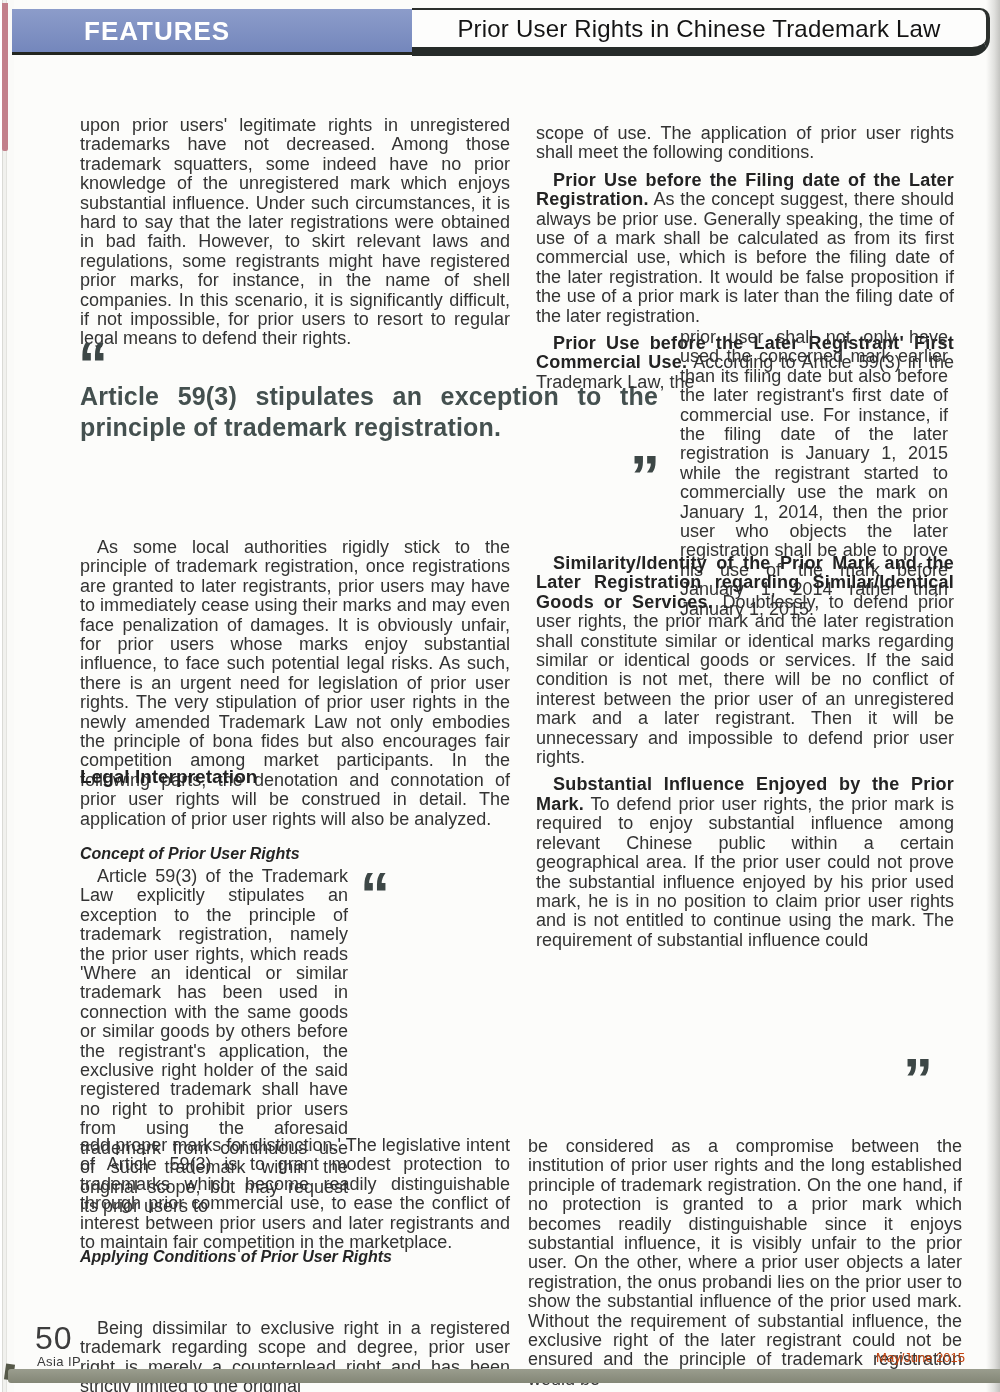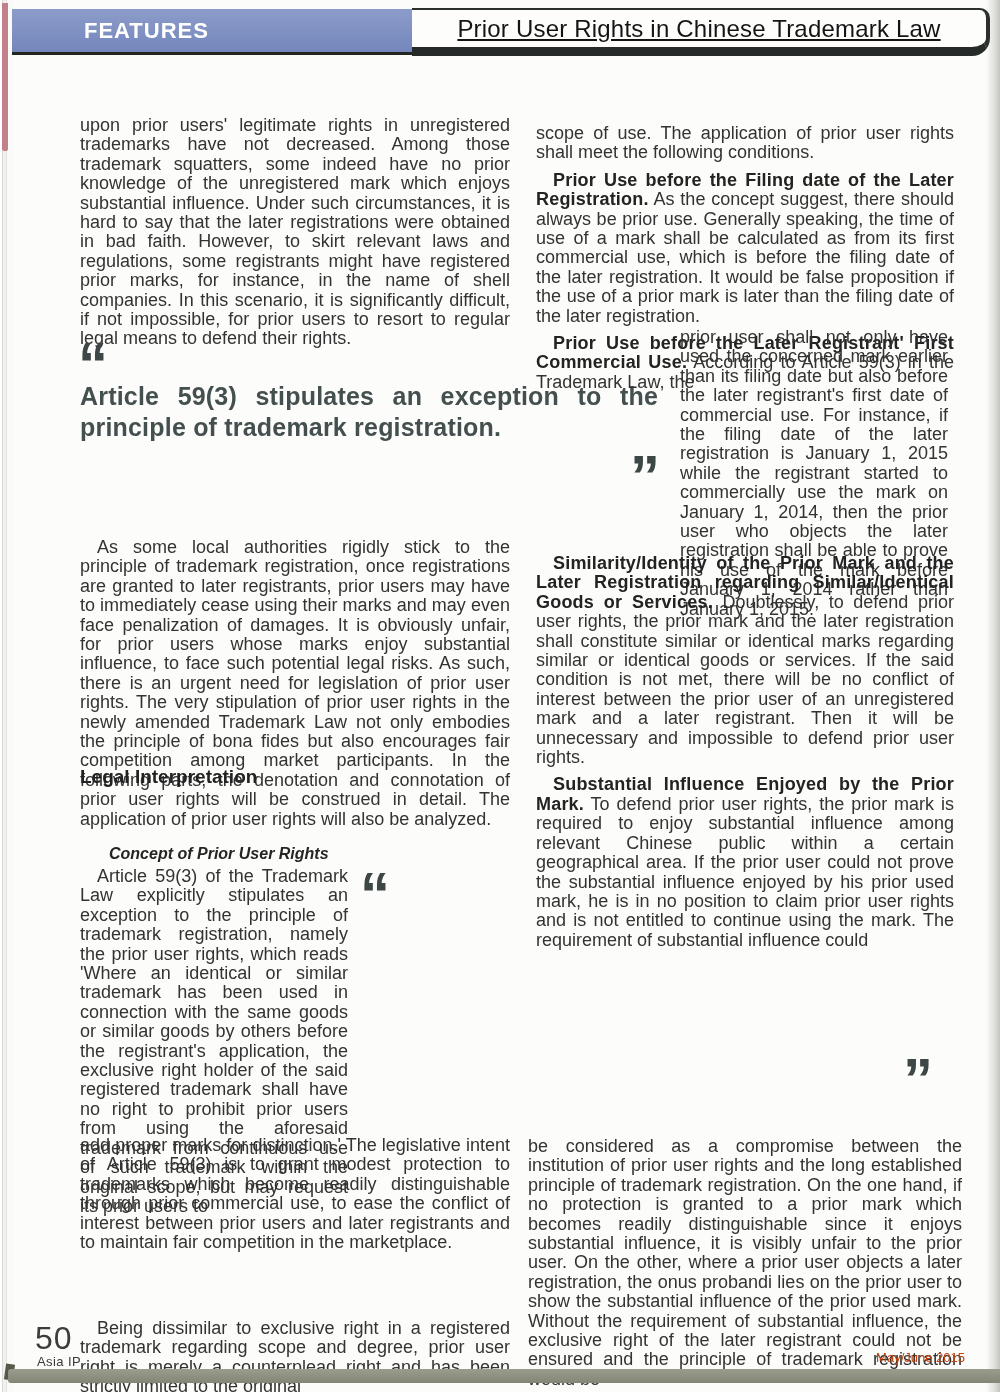--- a/index.html
+++ b/index.html
@@ -23,33 +23,33 @@
   }
 
   
   .banner {
     left:12px; top:9px; width:400px; height:46px;
     background:linear-gradient(#8c9cca,#7487bc);
     border-bottom:3px solid #23261f;
   }
   .banner .features {
     position:absolute; left:72px; top:0; line-height:44px;
-    font-size:22px; font-weight:bold; color:#ffffff; letter-spacing:1px;
+    font-size:26px; font-weight:bold; color:#ffffff; letter-spacing:1px;
   }
   .title-tab {
     left:412px; top:8px; width:578px; height:48px;
     background:#fdfdfc;
     border-top:2px solid #2c302d;
     border-right:4px solid #2c302d;
     border-bottom:9px solid #262b29;
     border-radius:0 10px 18px 0;
   }
   .title-tab .title {
     position:absolute; left:0; top:5px; width:100%; text-align:center;
-    font-size:24px; color:#141414; letter-spacing:0.2px;text-decoration:underline;
+    font-size:24px; color:#141414; letter-spacing:0.2px;
   }
 
   
   .body-text {
     font-size:18px; line-height:19.4px; color:#333333;
     text-align:justify;
   }
   .body-text p { margin:8px; }
   .ind { text-indent:17px; }
   .bold-lead { font-weight:bold; color:#232323; letter-spacing:0.2px; }
@@ -94,26 +94,27 @@
   <div class="abs body-text" style="left:80px; top:116px; width:430px;">upon prior users' legitimate rights in unregistered trademarks have not decreased. Among those trademark squatters, some indeed have no prior knowledge of the unregistered mark which enjoys substantial influence. Under such circumstances, it is hard to say that the later registrations were obtained in bad faith. However, to skirt relevant laws and regulations, some registrants might have registered prior marks, for instance, in the name of shell companies. In this scenario, it is significantly difficult, if not impossible, for prior users to resort to regular legal means to defend their rights.</div>
 
   <div class="abs pq-mark" style="left:78px; top:334px;">“</div>
   <div class="abs pq-text" style="left:80px; top:381px; width:578px;">Article 59(3) stipulates an exception to the principle of trademark registration.</div>
   <div class="abs pq-mark" style="left:630px; top:447px;">”</div>
 
   <div class="abs body-text ind" style="left:80px; top:538px; width:430px;">As some local authorities rigidly stick to the principle of trademark registration, once registrations are granted to later registrants, prior users may have to immediately cease using their marks and may even face penalization of damages. It is obviously unfair, for prior users whose marks enjoy substantial influence, to face such potential legal risks. As such, there is an urgent need for legislation of prior user rights. The very stipulation of prior user rights in the newly amended Trademark Law not only embodies the principle of bona fides but also encourages fair competition among market participants. In the following parts, the denotation and connotation of prior user rights will be construed in detail. The application of prior user rights will also be analyzed.</div>
 
   <div class="abs h-section" style="left:80px; top:766px;text-align:right;">Legal Interpretation</div>
 
-  <div class="abs h-sub" style="left:80px; top:845px;margin-left:29px;">Concept of Prior User Rights</div>
+  <div class="abs h-sub" style="left:80px; top:845px;">Concept of Prior User Rights</div>
 
   <div class="abs body-text ind" style="left:80px; top:867px; width:268px;">Article 59(3) of the Trademark Law explicitly stipulates an exception to the principle of trademark registration, namely the prior user rights, which reads 'Where an identical or similar trademark has been used in connection with the same goods or similar goods by others before the registrant's application, the exclusive right holder of the said registered trademark shall have no right to prohibit prior users from using the aforesaid trademark from continuous use of such trademark within the original scope, but may request its prior users to</div>
 
   <div class="abs body-text" style="left:80px; top:1136px; width:430px;">add proper marks for distinction.' The legislative intent of Article 59(3) is to grant modest protection to trademarks which become readily distinguishable through prior commercial use, to ease the conflict of interest between prior users and later registrants and to maintain fair competition in the marketplace.</div>
 
+  <div class="abs h-sub" style="left:80px; top:1248px;">Applying Conditions of Prior User Rights</div>
 
   <div class="abs body-text ind" style="left:80px; top:1319px; width:430px;">Being dissimilar to exclusive right in a registered trademark regarding scope and degree, prior user right is merely a counterplead right and has been strictly limited to the original</div>
 
   <div class="abs body-text" style="left:528px; top:116px; width:434px;">
     <p>scope of use. The application of prior user rights shall meet the following conditions.</p>
     <p class="ind"><span class="bold-lead">Prior Use before the Filing date of the Later Registration.</span><span> As the concept suggest, there should always be prior use. Generally speaking, the time of use of a mark shall be calculated as from its first commercial use, which is before the filing date of the later registration. It would be false proposition if the use of a prior mark is later than the filing date of the later registration.</span></p>
     <p class="ind"><span class="bold-lead">Prior Use before the Later Registrant' First Commercial Use.</span><span> According to Article 59(3) in the Trademark Law, the</span></p>
   </div>
 
   <div class="abs body-text" style="left:680px; top:328px; width:268px;">prior user shall not only have used the concerned mark earlier than its filing date but also before the later registrant's first date of commercial use. For instance, if the filing date of the later registration is January 1, 2015 while the registrant started to commercially use the mark on January 1, 2014, then the prior user who objects the later registration shall be able to prove his use of the mark before January 1, 2014 rather than January 1, 2015.</div>

